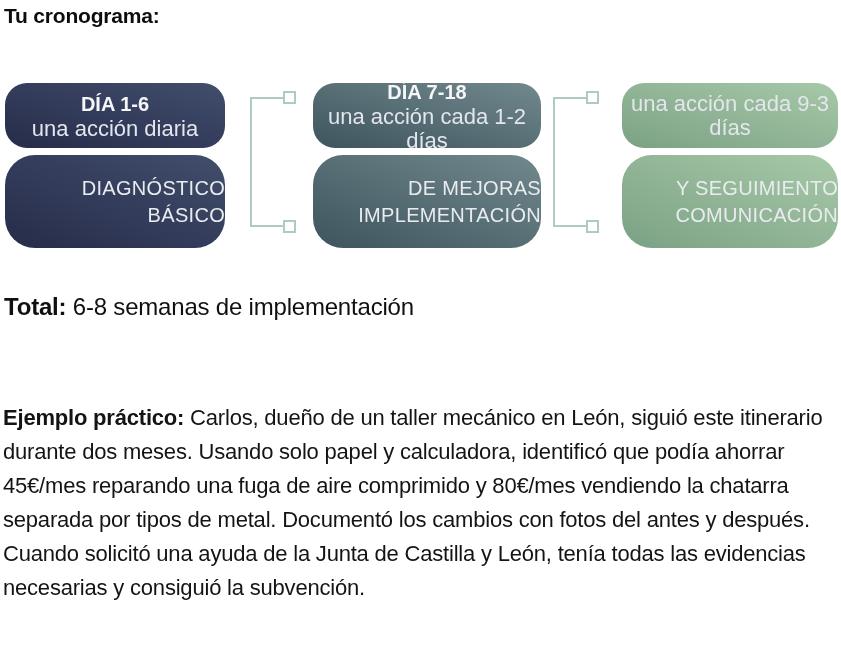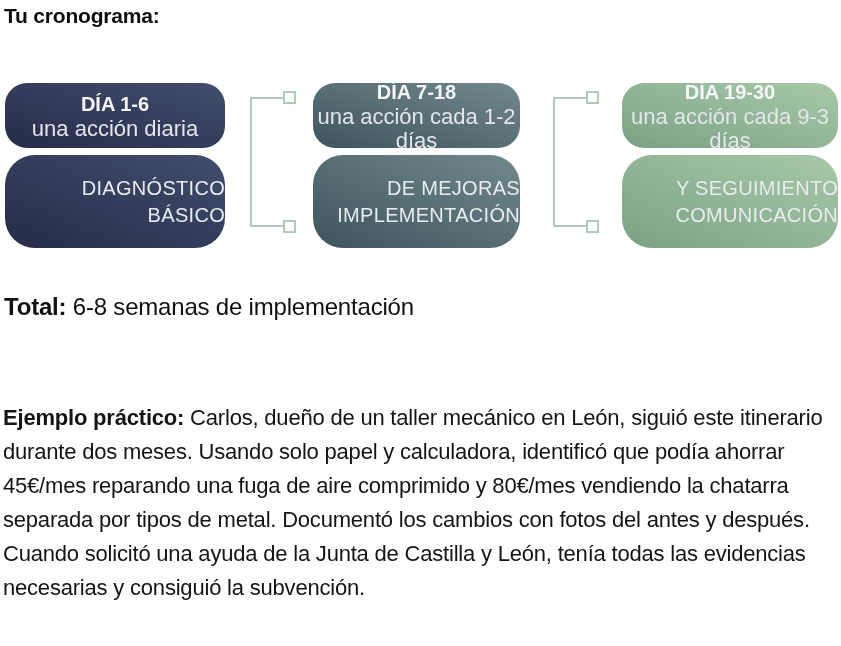--- a/index.html
+++ b/index.html
@@ -22,21 +22,21 @@
   .box {
     position:absolute;
     color:#f1f2f5;
     display:flex; flex-direction:column;
     justify-content:center; align-items:center;
     text-align:center;
   }
   .day-box  { top:83px;  height:65px; border-radius:22px; }
   .phase-box{ top:155px; height:93px; border-radius:30px;align-items:flex-end; }
   .col1 { left:5px;   width:220px; }
-  .col2 { left:313px; width:207px; }
+  .col2 { left:313px; width:228px; }
   .col3 { left:622px; width:216px; }
   .bg1 { background:linear-gradient(to top right, var(--step1-start), var(--step1-end)); }
   .bg2 { background:linear-gradient(to top right, var(--step2-start), var(--step2-end)); }
   .bg3 { background:linear-gradient(to top right, var(--step3-start), var(--step3-end)); }
   .day-label { font-size:20px; font-weight:bold; line-height:26px; color:#f5f6f8; }
   .day-freq  { font-size:22px; line-height:24px; color:#e3e6ec; }
   .phase-line{ font-size:20px; line-height:27px; letter-spacing:0.3px; color:#e9ecef; }
   
   .connector {
     position:absolute; top:97px; width:33px; height:130px;
@@ -97,21 +97,20 @@
       <div class="phase-line">DE MEJORAS</div>
       <div class="phase-line">IMPLEMENTACIÓN</div>
     </div>
 
     <div class="connector connector-2">
       <div class="sq sq-top"></div>
       <div class="sq sq-bottom"></div>
     </div>
 
     <div class="box day-box col3 bg3">
-      <div class="day-label">DÍA 19-30</div>
       <div class="day-freq">una acción cada 9-3 días</div>
     </div>
     <div class="box phase-box col3 bg3">
       <div class="phase-line">Y SEGUIMIENTO</div>
       <div class="phase-line">COMUNICACIÓN</div>
     </div>
 
   </div>
 
   <div class="total-line"><b>Total:</b><span> 6-8 semanas de implementación</span></div>

